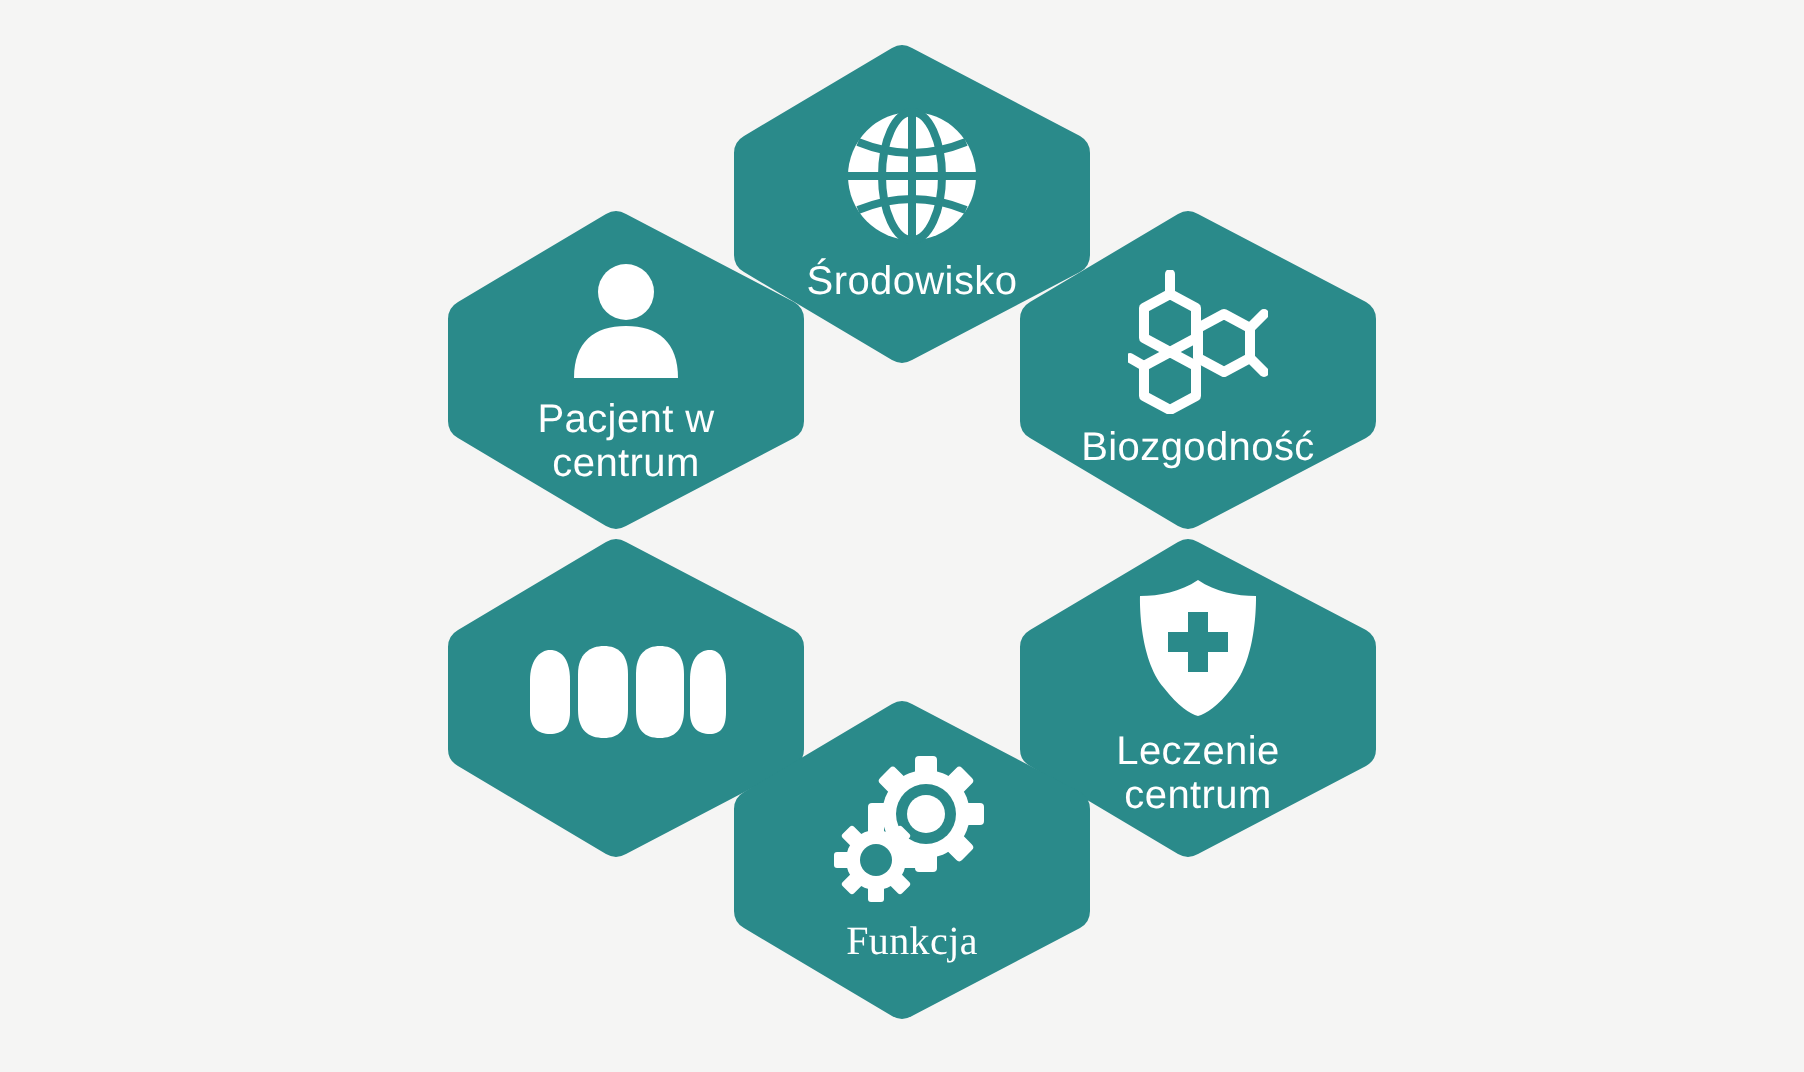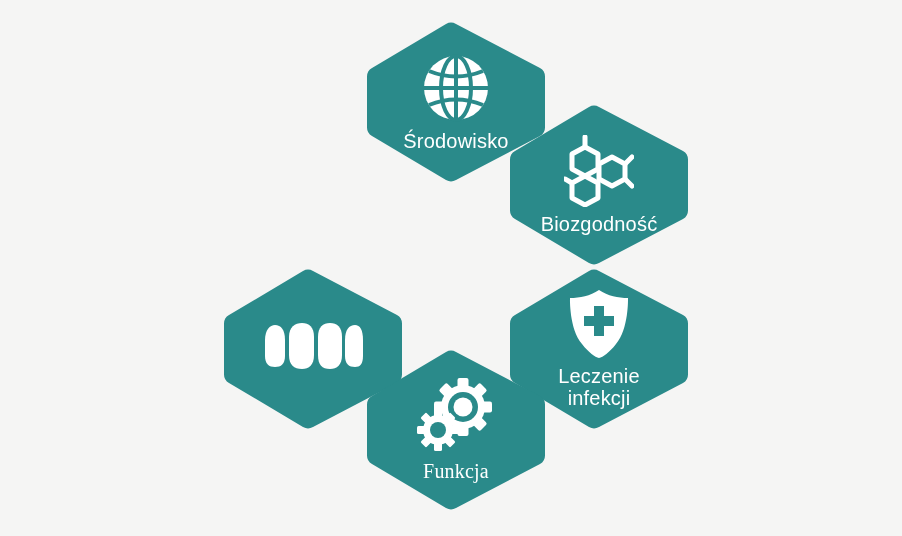--- a/index.html
+++ b/index.html
@@ -96,20 +96,35 @@
             <ellipse cx="36" cy="36" rx="15" ry="32"></ellipse>
             <path d="M 9 19 Q 36 30 63 19"></path>
             <path d="M 9 53 Q 36 42 63 53"></path>
           </g>
         </svg>
       </span>
       <span class="label">Środowisko</span>
     </div>
   </div>
 
+  <div class="hex" id="hex-pacjent">
+    <svg class="hexshape" viewBox="0 0 184 160">
+      <path d="M 92 2 L 176 46 A 10 10 0 0 1 181 55 L 181 105 A 10 10 0 0 1 176 114 L 92 158 A 10 10 0 0 1 82 158 L 8 114 A 10 10 0 0 1 3 105 L 3 55 A 10 10 0 0 1 8 46 L 82 2 A 10 10 0 0 1 92 2 Z" fill="#2a8a8a"></path>
+    </svg>
+    <div class="content">
+      <span class="icon icon-person">
+        <svg width="66" height="66" viewBox="0 0 66 66">
+          <circle cx="33" cy="19" r="14" fill="#ffffff"></circle>
+          <path d="M 7 62 C 7 44 17 36 33 36 C 49 36 59 44 59 62 Z" fill="#ffffff"></path>
+        </svg>
+      </span>
+      <span class="label label-two-line">Pacjent w
+centrum</span>
+    </div>
+  </div>
 
   <div class="hex" id="hex-biozgodnosc">
     <svg class="hexshape" viewBox="0 0 184 160">
       <path d="M 92 2 L 176 46 A 10 10 0 0 1 181 55 L 181 105 A 10 10 0 0 1 176 114 L 92 158 A 10 10 0 0 1 82 158 L 8 114 A 10 10 0 0 1 3 105 L 3 55 A 10 10 0 0 1 8 46 L 82 2 A 10 10 0 0 1 92 2 Z" fill="#2a8a8a"></path>
     </svg>
     <div class="content">
       <span class="icon icon-molecule">
         <svg width="70" height="72" viewBox="0 0 70 72">
           <g stroke="#ffffff" stroke-width="5" fill="none" stroke-linecap="round" stroke-linejoin="round">
 
@@ -153,21 +168,21 @@
       <path d="M 92 2 L 176 46 A 10 10 0 0 1 181 55 L 181 105 A 10 10 0 0 1 176 114 L 92 158 A 10 10 0 0 1 82 158 L 8 114 A 10 10 0 0 1 3 105 L 3 55 A 10 10 0 0 1 8 46 L 82 2 A 10 10 0 0 1 92 2 Z" fill="#2a8a8a"></path>
     </svg>
     <div class="content">
       <span class="icon icon-shield">
         <svg width="62" height="70" viewBox="0 0 62 70">
           <path d="M 31 1 C 22 7 12 9 2 9 C 2 9 1 40 14 55 C 21 64 27 68 31 69 C 35 68 41 64 48 55 C 61 40 60 9 60 9 C 50 9 40 7 31 1 Z
                    M 26 17 L 36 17 L 36 27 L 46 27 L 46 37 L 36 37 L 36 47 L 26 47 L 26 37 L 16 37 L 16 27 L 26 27 Z" fill="#ffffff" fill-rule="evenodd"></path>
         </svg>
       </span>
       <span class="label label-two-line">Leczenie
-infekcji</span>
+centrum</span>
     </div>
   </div>
 
   <div class="hex" id="hex-funkcja">
     <svg class="hexshape" viewBox="0 0 184 160">
       <path d="M 92 2 L 176 46 A 10 10 0 0 1 181 55 L 181 105 A 10 10 0 0 1 176 114 L 92 158 A 10 10 0 0 1 82 158 L 8 114 A 10 10 0 0 1 3 105 L 3 55 A 10 10 0 0 1 8 46 L 82 2 A 10 10 0 0 1 92 2 Z" fill="#2a8a8a"></path>
     </svg>
     <div class="content">
       <span class="icon icon-gears">
         <svg width="82" height="76" viewBox="0 0 82 76">

